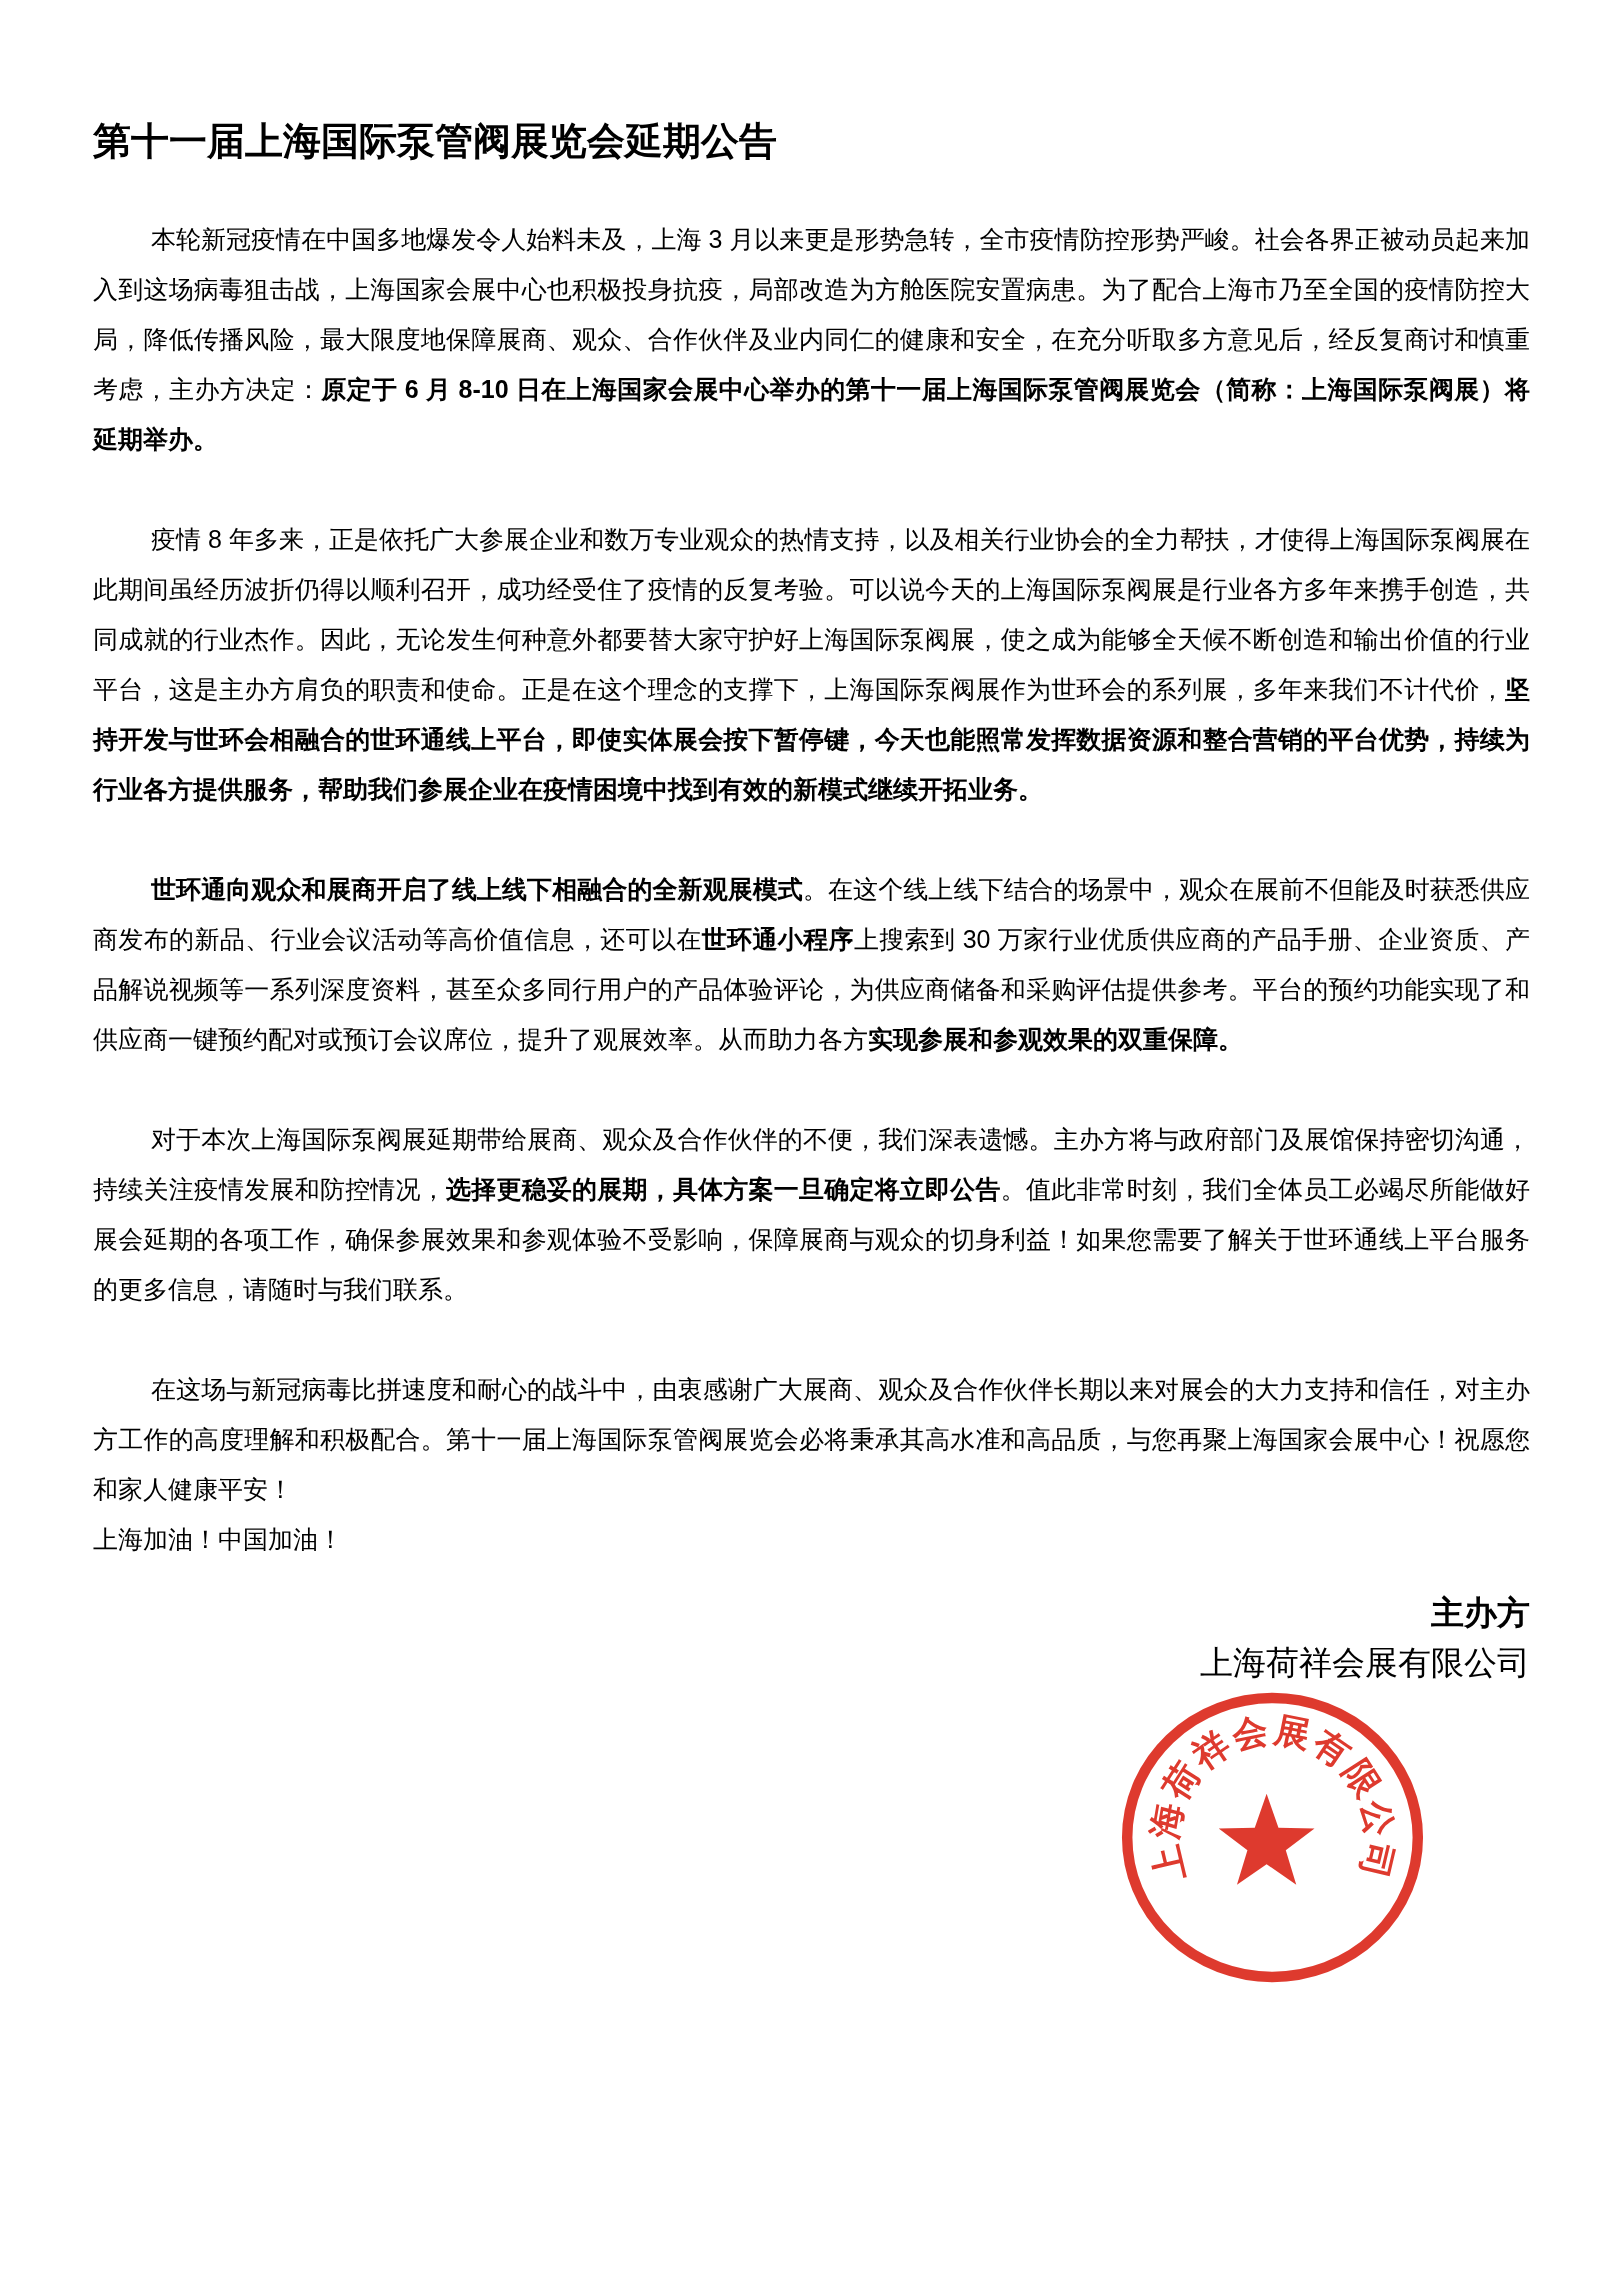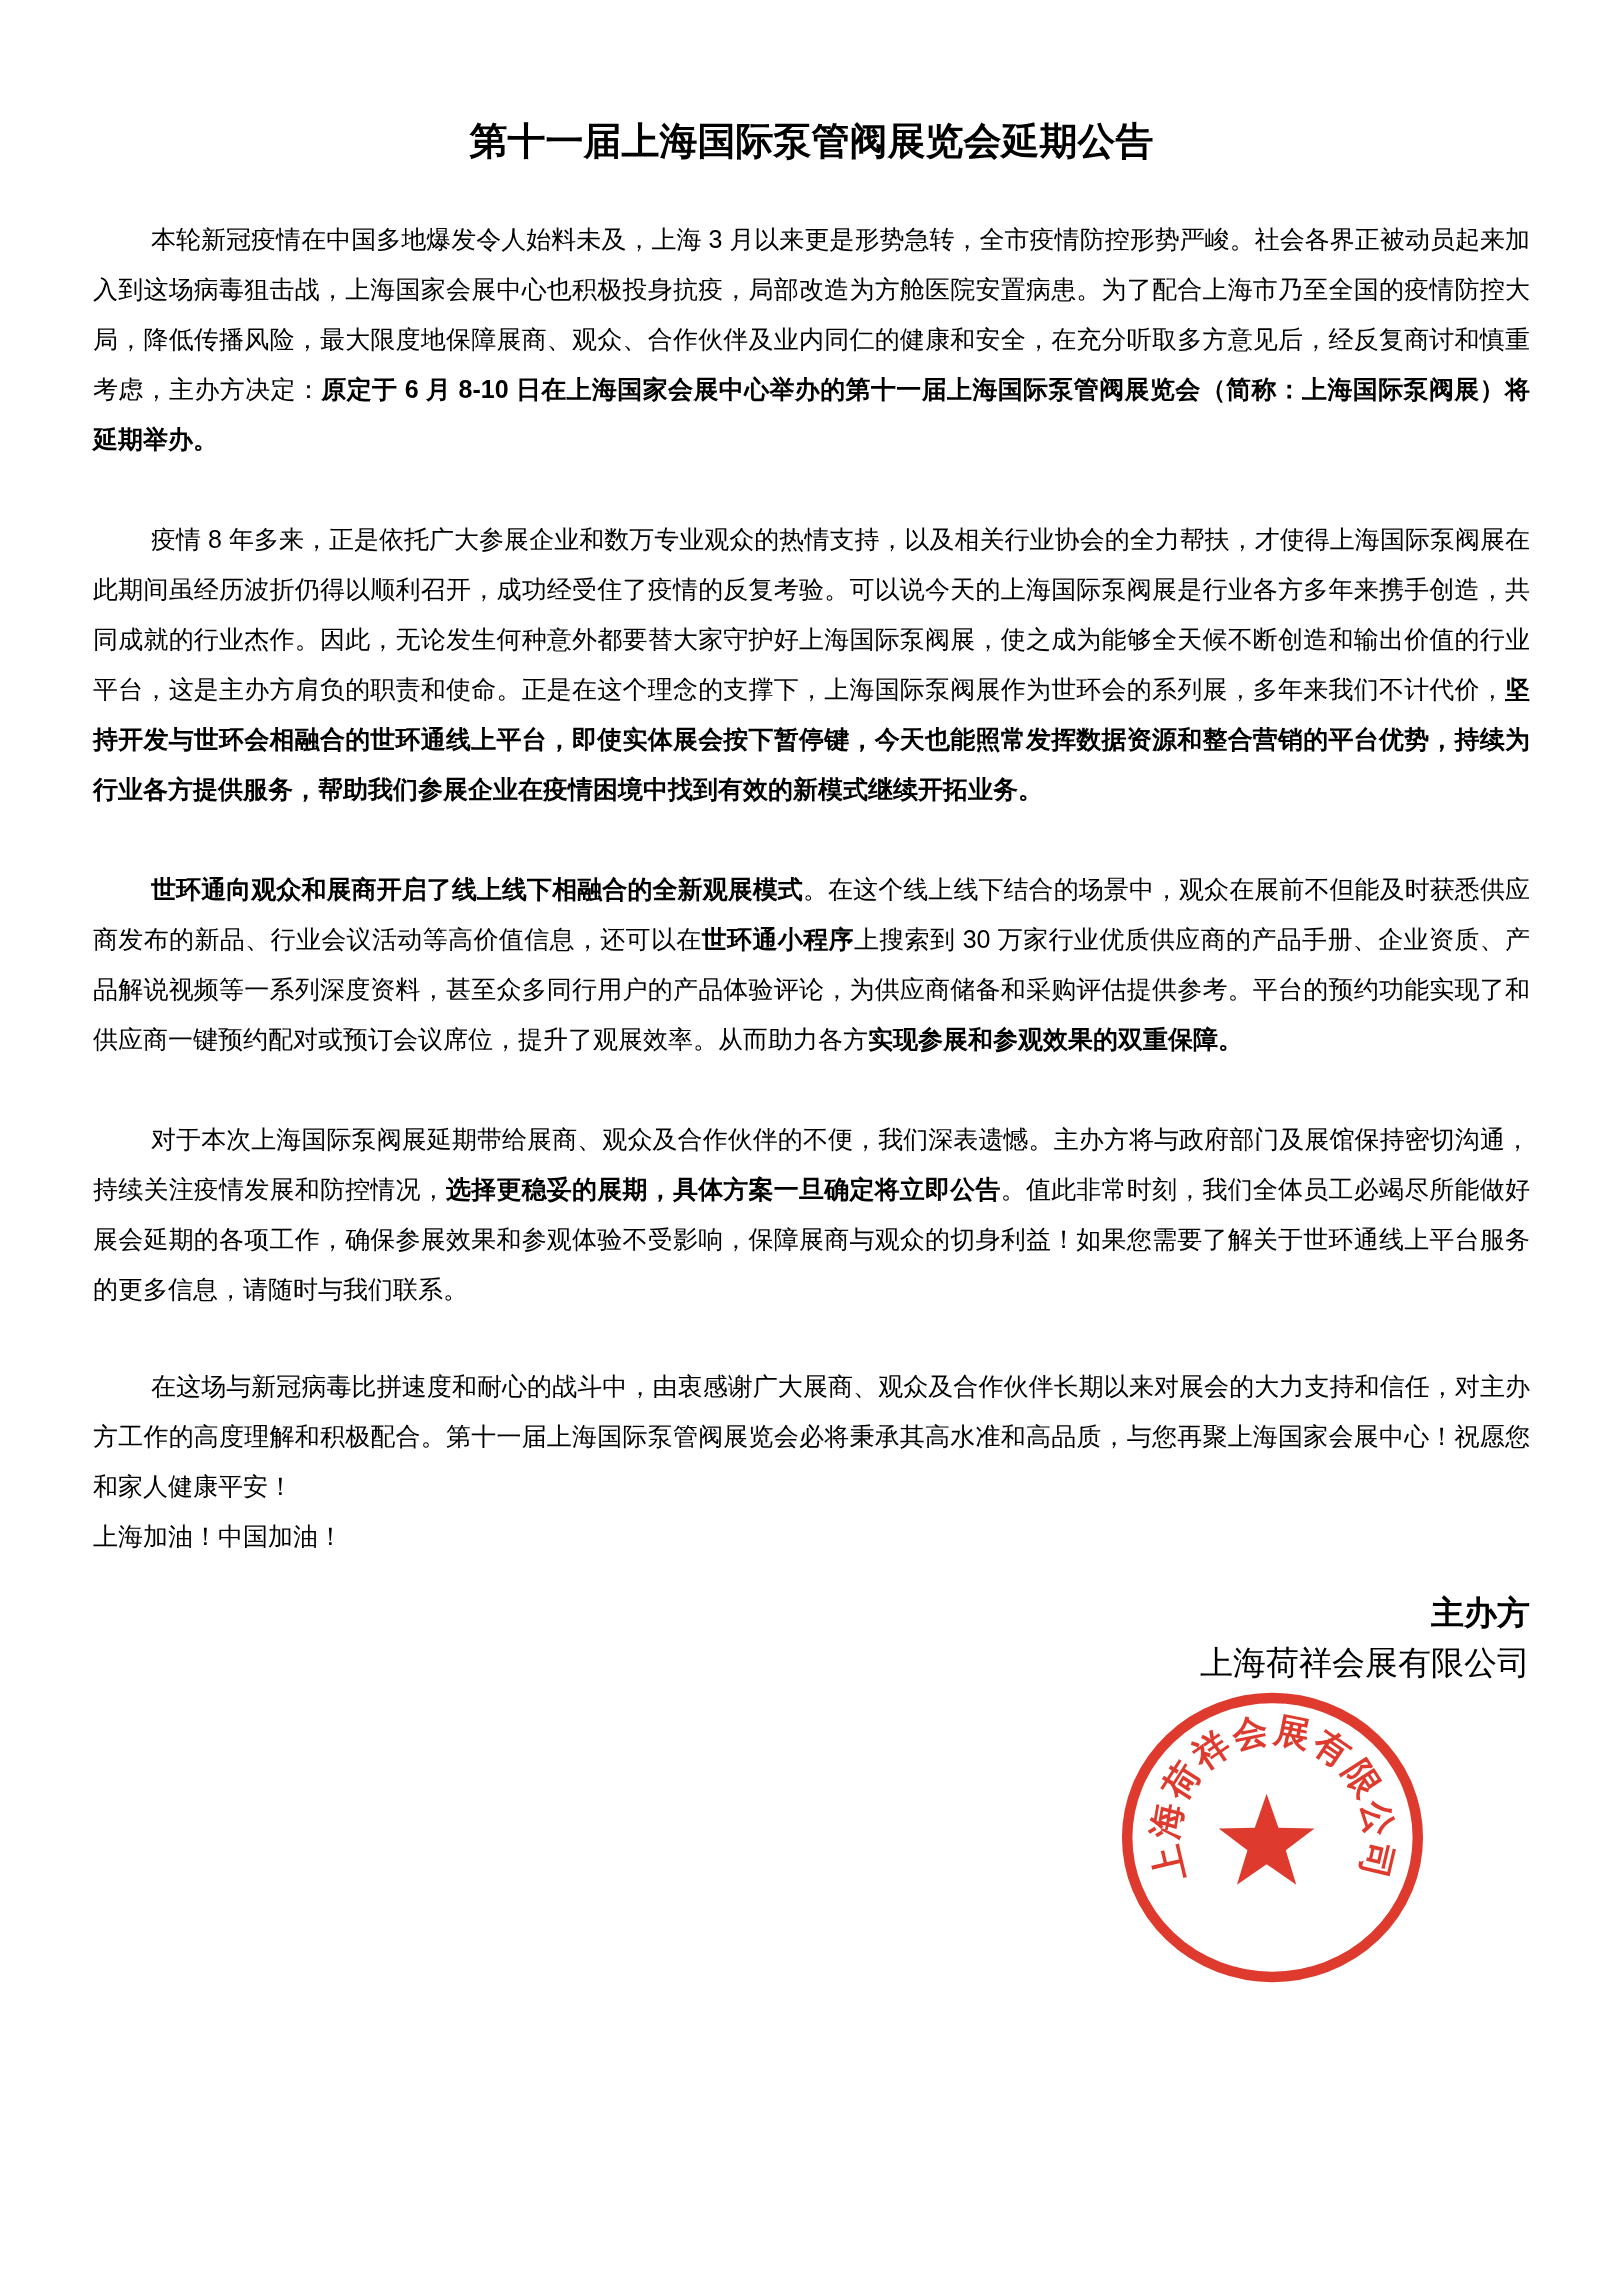--- a/index.html
+++ b/index.html
@@ -18,38 +18,37 @@
     position: relative;
     box-sizing: border-box;
     width: 1623px;
     height: 2295px;
     padding: 111px 93px 0 93px;
   }
   h1.title {
     font-size: 38px;
     line-height: 60px;
     font-weight: 700;
-    text-align: center;
     margin: 0 0 43px 0;
   }
   .salutation {
     font-size: 29px;
     line-height: 50px;
     font-weight: 700;
     margin: 0 0 60px 0;
   }
   #paragraphs p.body {
     font-size: 25px;
     line-height: 50px;
     margin: 0 0 50px 0;
     text-align: justify;
     word-break: normal;
   }
   #paragraphs p.indent { text-indent: 58px; }
-  #paragraphs p.tight  { margin-bottom: 0; font-family: Liberation Mono, monospace; }
+  #paragraphs p.tight  { margin-bottom: 0; }
   strong { font-weight: 700; }
   .signature {
     margin-top: 23.6px;
     font-size: 33px;
     line-height: 50px;
     text-align: right;
   }
   .sig-role { font-weight: 700; }
   .stamp {
     position: absolute;

